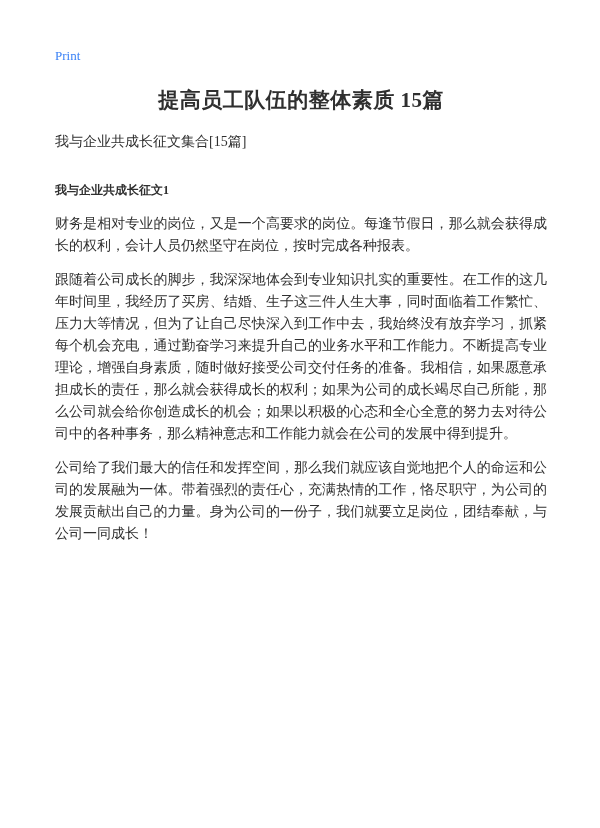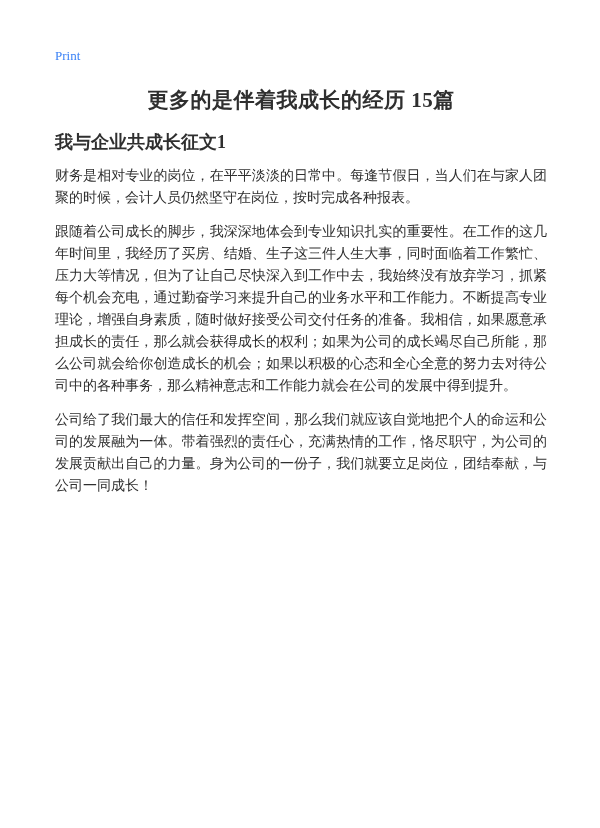--- a/index.html
+++ b/index.html
@@ -38,41 +38,42 @@
   .body-text {
     font-size: 14px;
     line-height: 22px;
     text-align: justify;
     margin-top: 12px;
   }
   .intro {
     margin-top: 13px;
   }
   .section-heading {
-    font-size: 18px;
+    font-size: 12px;
     font-weight: bold;
     line-height: 22px;
-    margin-top: 17px;
+    margin-top: 26px;
   }
 </style>
 </head>
 <body>
 
 <div class="page">
 
   <span class="print-link">Print</span>
 
-  <h1 class="doc-title">更多的是伴着我成长的经历 15篇</h1>
+  <h1 class="doc-title">提高员工队伍的整体素质 15篇</h1>
 
+  <p class="doc-subtitle">我与企业共成长征文集合[15篇]</p>
 
 
   <h2 class="section-heading">我与企业共成长征文1</h2>
 
 
-  <p class="body-text">财务是相对专业的岗位，在平平淡淡的日常中。每逢节假日，当人们在与家人团聚的时候，会计人员仍然坚守在岗位，按时完成各种报表。</p>
+  <p class="body-text">财务是相对专业的岗位，又是一个高要求的岗位。每逢节假日，那么就会获得成长的权利，会计人员仍然坚守在岗位，按时完成各种报表。</p>
 
 
 
   <p class="body-text">跟随着公司成长的脚步，我深深地体会到专业知识扎实的重要性。在工作的这几年时间里，我经历了买房、结婚、生子这三件人生大事，同时面临着工作繁忙、压力大等情况，但为了让自己尽快深入到工作中去，我始终没有放弃学习，抓紧每个机会充电，通过勤奋学习来提升自己的业务水平和工作能力。不断提高专业理论，增强自身素质，随时做好接受公司交付任务的准备。我相信，如果愿意承担成长的责任，那么就会获得成长的权利；如果为公司的成长竭尽自己所能，那么公司就会给你创造成长的机会；如果以积极的心态和全心全意的努力去对待公司中的各种事务，那么精神意志和工作能力就会在公司的发展中得到提升。</p>
 
   <p class="body-text">公司给了我们最大的信任和发挥空间，那么我们就应该自觉地把个人的命运和公司的发展融为一体。带着强烈的责任心，充满热情的工作，恪尽职守，为公司的发展贡献出自己的力量。身为公司的一份子，我们就要立足岗位，团结奉献，与公司一同成长！</p>
 
 </div>
 
 </body></html>

